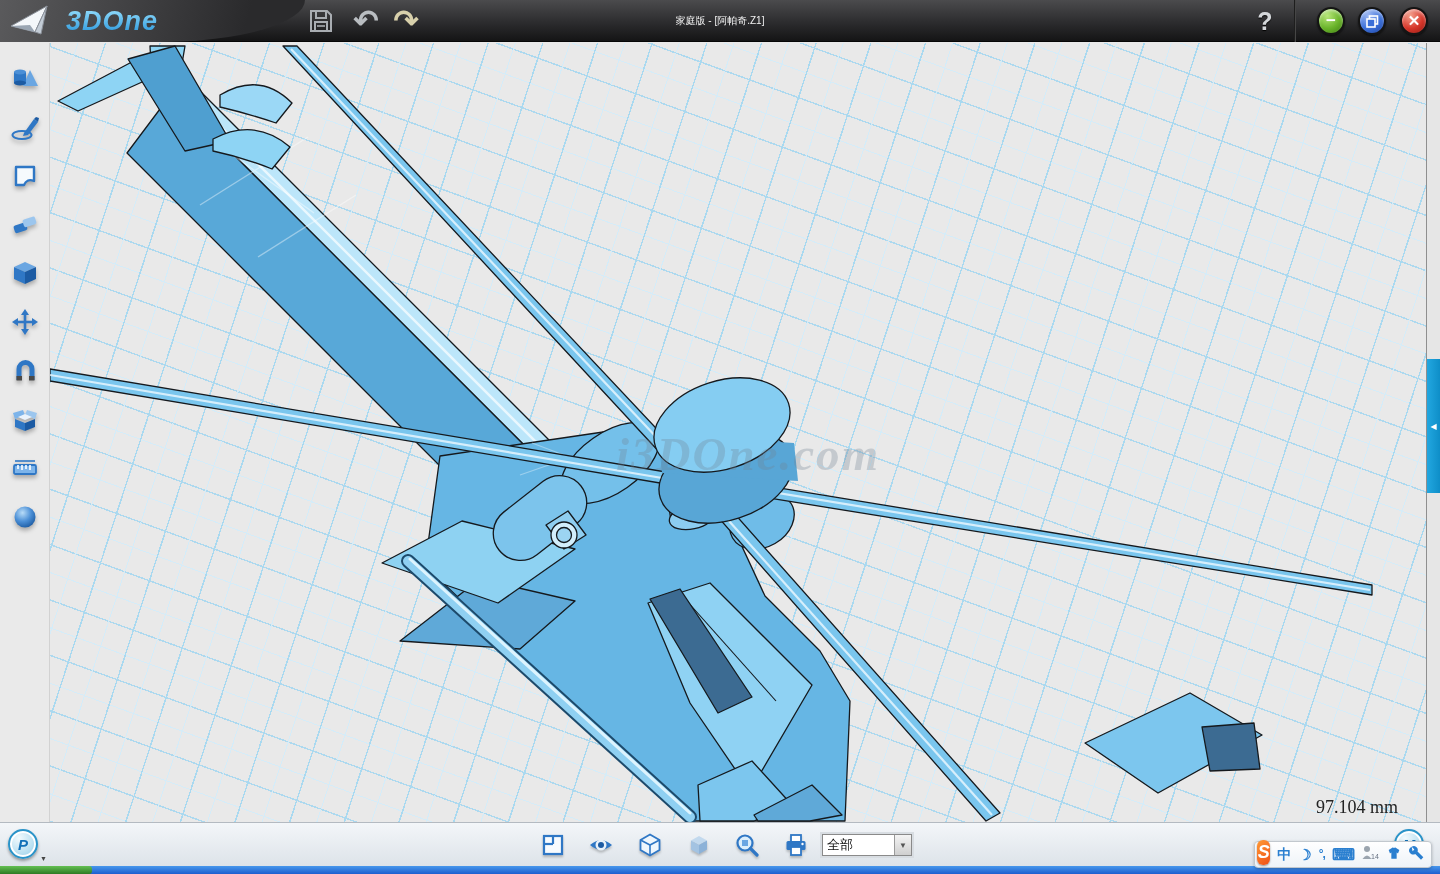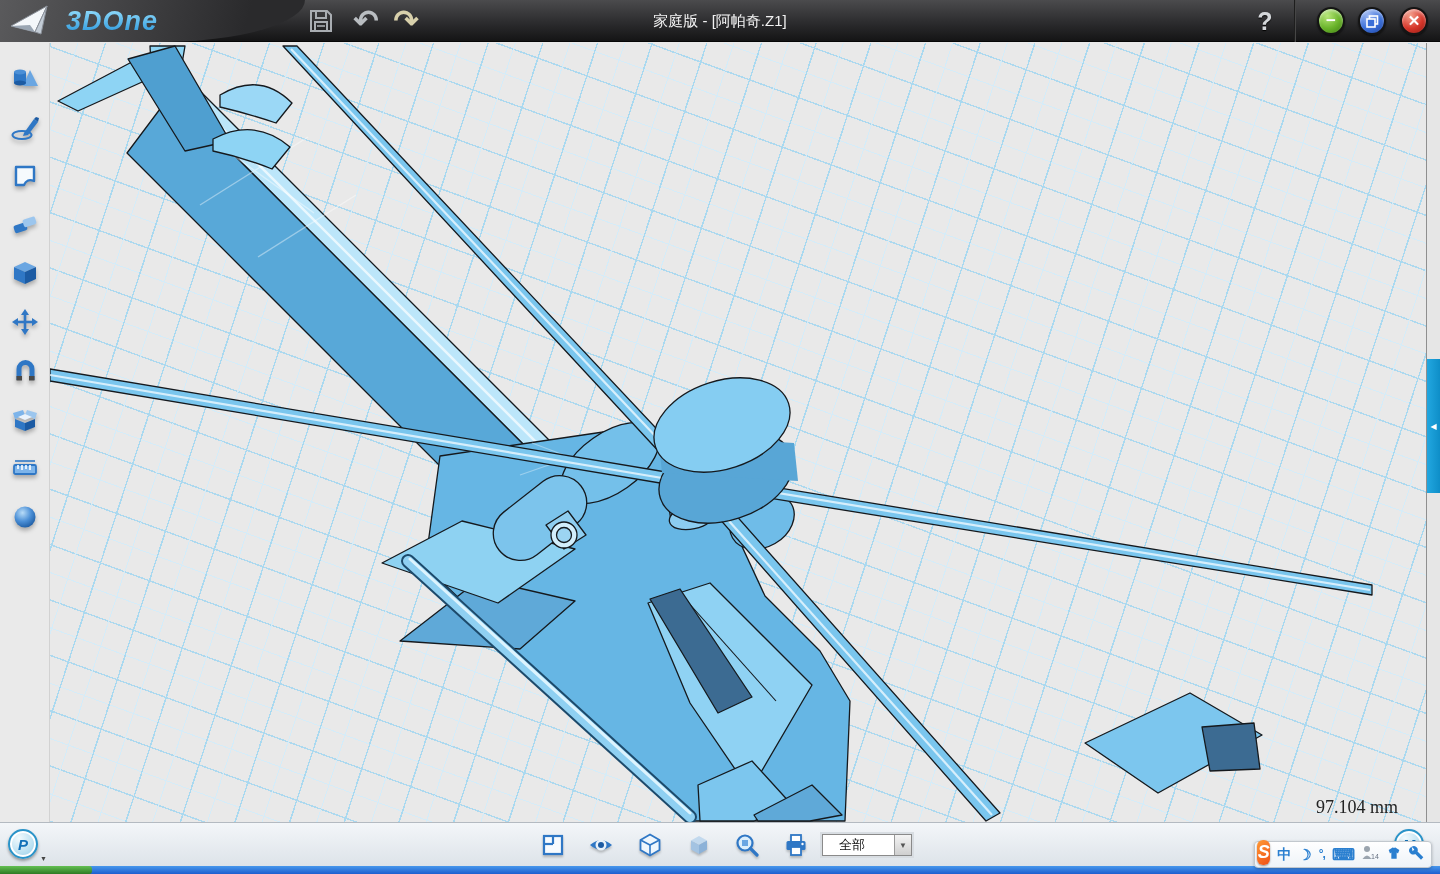--- a/index.html
+++ b/index.html
@@ -12,21 +12,21 @@
     background:linear-gradient(105deg,#5a5a5c,#2a2a2c 80%); border-bottom-right-radius:160px 46px; }
   .logo { position:absolute; left:10px; top:4px; display:flex; align-items:center; gap:16px; }
   .logo-text { font-size:27px; font-weight:bold; font-style:italic; letter-spacing:1px;
     background:linear-gradient(#9fe4ff,#1e8fd8); -webkit-background-clip:text; background-clip:text;
     color:transparent; }
   .tb-icon { position:absolute; top:0; height:42px; display:flex; align-items:center; justify-content:center; cursor:pointer; }
   .tb-save { left:306px; width:30px; }
   .tb-undo { left:350px; width:32px; font-size:30px; font-weight:bold; color:#b9bdc1; line-height:42px; }
   .tb-redo { left:390px; width:32px; font-size:30px; font-weight:bold; color:#d8d0ab; line-height:42px; }
   .doc-title { position:absolute; left:0; top:0; width:100%; height:60px; line-height:42px;
-    text-align:center; color:#f2f2f2; font-size:15px; pointer-events:none; }
+    text-align:center; color:#f2f2f2; font-size:10px; pointer-events:none; }
   .tb-help { left:1248px; width:34px; font-size:25px; font-weight:bold; color:#d4d7da; text-shadow:0 1px 1px #000; }
   .tb-sep { position:absolute; left:1294px; top:0; width:2px; height:42px;
     background:linear-gradient(90deg,#0a0a0a,#5a5a5a); }
   .winbtn { position:absolute; top:7px; width:28px; height:28px; border-radius:50%;
     border:2px solid #141414; display:flex; align-items:center; justify-content:center;
     box-shadow:inset 0 2px 3px rgba(255,255,255,.55), 0 1px 2px rgba(0,0,0,.6); cursor:pointer;
     color:#fff; font-weight:bold; }
   .btn-min   { left:1317px; background:radial-gradient(circle at 35% 28%,#b8e87a,#69b32a 55%,#3c7a12); font-size:17px; }
   .btn-rest  { left:1358px; background:radial-gradient(circle at 35% 28%,#9db8f4,#3a6fd8 55%,#1c3f9a); }
   .btn-close { left:1400px; background:radial-gradient(circle at 35% 28%,#f4a08c,#d6362a 55%,#8f1710); font-size:15px; }
@@ -67,21 +67,21 @@
     border:2px solid #2a93c8; box-shadow:inset 0 0 0 2px #fff, 0 2px 3px rgba(0,0,0,.35);
     display:flex; align-items:center; justify-content:center; font-weight:bold; font-style:italic;
     font-size:15px; color:#1271b8; cursor:pointer; }
   .badge-p { left:8px; } .badge-m { left:1394px; }
   .p-caret { position:absolute; left:40px; top:32px; font-size:7px; color:#444; cursor:pointer; }
   .bb-icon { position:absolute; top:9px; width:26px; height:26px; cursor:pointer;
     filter:drop-shadow(0 2px 1px rgba(0,0,0,.22)); }
   .filter-dd { position:absolute; left:822px; top:11px; width:90px; height:22px;
     background:#fff; border:1px solid #8a8a8a; display:flex; align-items:center; cursor:pointer;
     box-shadow:0 0 0 2px #d8dde2; }
-  .filter-dd .val { flex:1; font-size:13px; padding-left:16px; color:#111; }
+  .filter-dd .val { flex:1; font-size:13px; padding-left:4px; color:#111; }
   .filter-dd .dd-btn { width:17px; height:100%; border-left:1px solid #9a9a9a;
     background:linear-gradient(#f4f4f4,#cfcfcf); display:flex; align-items:center; justify-content:center;
     font-size:8px; color:#555; }
 
   
   .ime-bar { position:absolute; right:8px; bottom:6px; width:178px; height:27px;
     background:linear-gradient(#ffffff,#eef3f8); border:1px solid #c2c8ce; border-radius:4px;
     display:flex; align-items:center; gap:7px; padding:0 6px 0 2px; z-index:60;
     box-shadow:0 1px 3px rgba(0,0,0,.25); }
   .ime-logo { width:25px; height:25px; margin-top:-4px; border-radius:6px;
@@ -291,20 +291,21 @@
       <polygon points="0,326 0,338 634,444 634,432" fill="#7ac6ee"></polygon>
       <line x1="0" y1="332" x2="630" y2="438" stroke="#eef9ff" stroke-width="2.2" opacity=".8"></line>
       <polygon points="650,432 650,444 1322,552 1322,542" fill="#7ac6ee"></polygon>
       <line x1="655" y1="438" x2="1320" y2="547" stroke="#eef9ff" stroke-width="2.2" opacity=".8"></line>
 
       <ellipse cx="676" cy="434" rx="69" ry="43" transform="rotate(-18 676 434)" fill="#58a6d6"></ellipse>
       <polygon points="608,392 744,400 748,438 612,430" fill="#58a6d6" stroke="none"></polygon>
       <ellipse cx="672" cy="382" rx="70" ry="44" transform="rotate(-18 672 382)" fill="#85cdf2"></ellipse>
     </g>
   </svg>
+  <div class="watermark">i3DOne.com</div>
   <div class="measurement">97.104 mm</div>
 </div>
 
 <div class="right-strip">
   <div class="panel-tab">
     <span>◀</span>
   </div>
 </div>
 
 <div class="bottom-bar">

